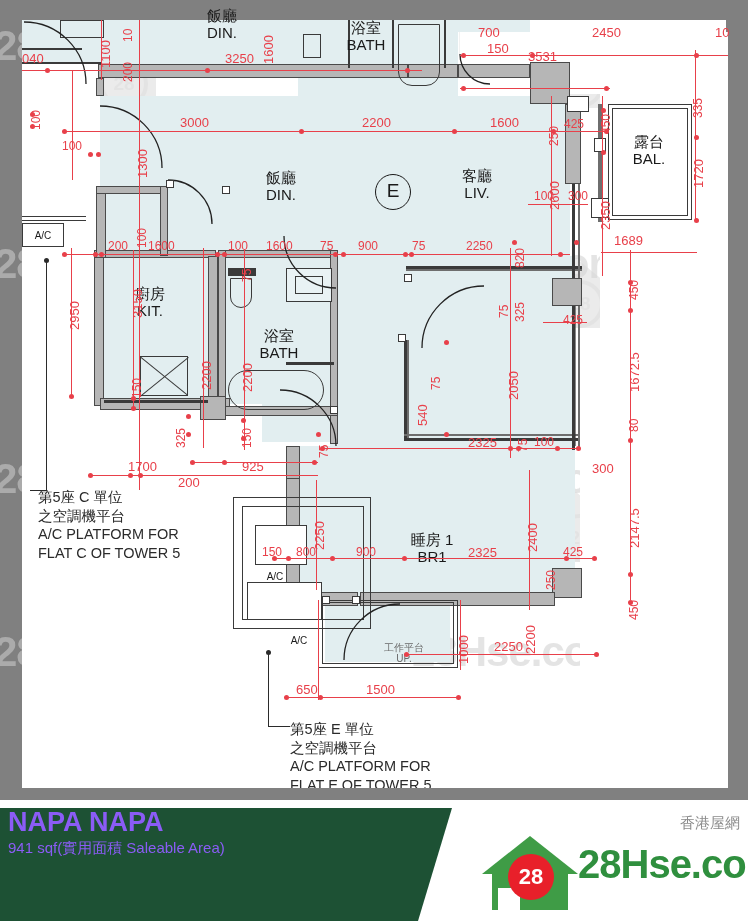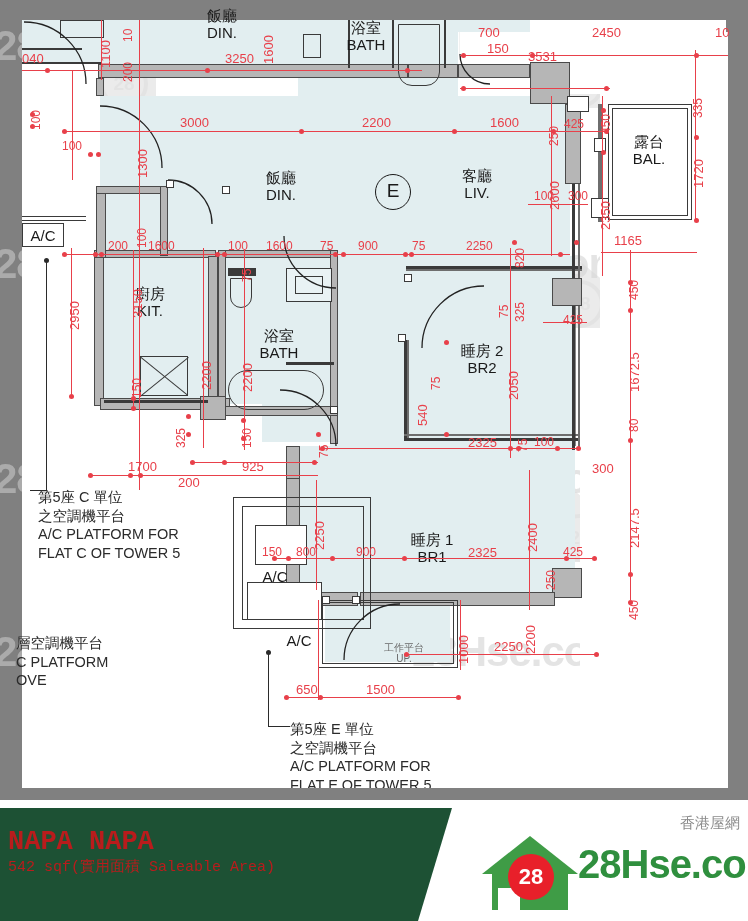--- a/index.html
+++ b/index.html
@@ -33,21 +33,21 @@
   .boxw{position:absolute;border:1px solid #3a3a3a;box-sizing:border-box;background:#ffffff;}
 
   
   .rlabel{position:absolute;color:#1a1a1a;text-align:center;line-height:1.12;white-space:nowrap;
           font-family:"Liberation Sans",sans-serif;}
   .rlabel .cn{font-size:15px;display:block;}
   .rlabel .en{font-size:15px;display:block;}
   .rlabel.sm .cn{font-size:10px;color:#6a6a6a;}
   .rlabel.sm .en{font-size:10px;color:#6a6a6a;}
   .acbox{position:absolute;border:1px solid #2b2b2b;box-sizing:border-box;background:#ffffff;
-         font-size:15px;color:#1a1a1a;text-align:center;line-height:1;font-family:"Liberation Sans",sans-serif;}
+         font-size:10px;color:#1a1a1a;text-align:center;line-height:1;font-family:"Liberation Sans",sans-serif;}
   .acbox.nb{border:none;background:transparent;}
   .ecirc{position:absolute;width:34px;height:34px;border-radius:50%;border:1.6px solid #1a1a1a;
          color:#1a1a1a;font-size:19px;text-align:center;line-height:32px;background:transparent;}
 
   
   .dl{position:absolute;background:#e8404a;}
   .dlh{height:1px;}
   .dlv{width:1px;}
   .dot{position:absolute;width:5px;height:5px;border-radius:50%;background:#e8404a;}
   .dim{position:absolute;color:#e8404a;font-size:13px;font-family:"Liberation Sans",sans-serif;
@@ -57,21 +57,21 @@
 
   
   .note{position:absolute;color:#2b2b2b;font-size:14.5px;line-height:1.28;white-space:nowrap;
         font-family:"Liberation Sans",sans-serif;}
   .leader{position:absolute;background:#2b2b2b;}
 
   
   #footer{position:absolute;left:0;top:800px;width:748px;height:121px;background:#ffffff;}
   #fleft{position:absolute;left:0;top:8px;width:452px;height:113px;background:#1d5134;
          clip-path:polygon(0 0,452px 0,418px 113px,0 113px);}
-  #ftext{position:absolute;left:8px;top:8px;color:#b91c1c;font-family:Liberation Mono, monospace;margin-top:20px;}
+  #ftext{position:absolute;left:8px;top:8px;color:#8b5cf6;font-family:Liberation Sans, sans-serif;}
   #ftitle{font-size:27px;font-weight:bold;letter-spacing:0px;line-height:1.05;}
   #faddr{font-size:17px;font-weight:bold;margin-top:1px;line-height:1.2;}
   #funit{font-size:15px;margin-top:2px;line-height:1.2;}
   #farea{font-size:15px;margin-top:3px;line-height:1.2;}
 
   #flogo{position:absolute;left:482px;top:14px;width:266px;height:100px;}
   #hk{position:absolute;right:8px;top:0px;color:#8b8b8b;font-size:15px;font-family:"Liberation Sans",sans-serif;}
   #logomark{position:absolute;left:0;top:22px;width:96px;height:74px;}
   #lm-roof{position:absolute;left:0;top:0;width:0;height:0;border-left:48px solid transparent;
            border-right:48px solid transparent;border-bottom:38px solid #3f9c46;}
@@ -324,24 +324,20 @@
       <span class="cn">露台</span>
       <span class="en">BAL.</span>
     </div>
     <div class="rlabel" style="left:116px;top:286px;width:68px;">
       <span class="cn">廚房</span>
       <span class="en">KIT.</span>
     </div>
     <div class="rlabel" style="left:246px;top:328px;width:66px;">
       <span class="cn">浴室</span>
       <span class="en">BATH</span>
-    </div>
-    <div class="rlabel" style="left:440px;top:343px;width:84px;">
-      <span class="cn">睡房 2</span>
-      <span class="en">BR2</span>
     </div>
     <div class="rlabel" style="left:390px;top:504px;width:84px;margin-top:28px;">
       <span class="cn">睡房 1</span>
       <span class="en">BR1</span>
     </div>
     <div class="rlabel sm" style="left:372px;top:642px;width:64px;">
       <span class="cn">工作平台</span>
       <span class="en">UP.</span>
     </div>
 
@@ -490,21 +486,21 @@
     <div class="dim v s" style="left:545px;top:590px;">250</div>
     <div class="dim v" style="left:524px;top:654px;">2200</div>
     <div class="dim v" style="left:457px;top:664px;">1000</div>
     <div class="dim v s" style="left:514px;top:322px;">325</div>
     <div class="dim v s" style="left:498px;top:318px;">75</div>
 
     <div class="dim v s" style="left:692px;top:118px;">335</div>
     <div class="dim v" style="left:692px;top:188px;">1720</div>
     <div class="dim v s" style="left:600px;top:134px;">450</div>
     <div class="dim v" style="left:599px;top:230px;">2350</div>
-    <div class="dim" style="left:614px;top:234px;">1165</div>
+    <div class="dim" style="left:614px;top:234px;">1689</div>
     <div class="dim v s" style="left:628px;top:300px;">450</div>
     <div class="dim v" style="left:628px;top:392px;">1672.5</div>
     <div class="dim v s" style="left:628px;top:432px;">80</div>
     <div class="dim" style="left:592px;top:462px;">300</div>
     <div class="dim v" style="left:628px;top:548px;">2147.5</div>
     <div class="dim v s" style="left:628px;top:620px;">450</div>
 
     <div class="dim s" style="left:62px;top:140px;">100</div>
     <div class="dim s" style="left:564px;top:118px;">425</div>
     <div class="dim s" style="left:534px;top:190px;">100</div>
@@ -540,42 +536,37 @@
     <div class="dl dlh" style="left:601px;top:252px;width:96px;"></div>
     <div class="dl dlh" style="left:543px;top:322px;width:44px;"></div>
     <div class="dl dlh" style="left:528px;top:204px;width:60px;"></div>
 
     <div class="note" style="left:38px;top:488px;">
       <div>第5座 C 單位</div>
       <div>之空調機平台</div>
       <div>A/C PLATFORM FOR</div>
       <div>FLAT C OF TOWER 5</div>
     </div>
-    <div class="note" style="left:16px;top:634px;">
-      <div>層空調機平台</div>
-      <div>C PLATFORM</div>
-      <div>OVE</div>
-    </div>
     <div class="note" style="left:290px;top:720px;">
       <div>第5座 E 單位</div>
       <div>之空調機平台</div>
       <div>A/C PLATFORM FOR</div>
       <div>FLAT E OF TOWER 5</div>
     </div>
 
     <div class="edge" style="left:0;top:788px;width:748px;height:12px;"></div>
 
   </div>
   </div>
 
   <div id="footer">
     <div id="fleft"></div>
     <div id="ftext">
       <div id="ftitle">NAPA NAPA</div>
-      <div id="farea">542 sqf(實用面積 Saleable Area)</div>
+      <div id="farea">941 sqf(實用面積 Saleable Area)</div>
     </div>
     <div id="flogo">
       <div id="hk">香港屋網</div>
       <div id="logomark">
         <div id="lm-roof"></div>
         <div id="lm-body"></div>
         <div id="lm-door"></div>
         <div id="lm-28">28</div>
       </div>
       <div id="lm-word">28Hse.com</div>

